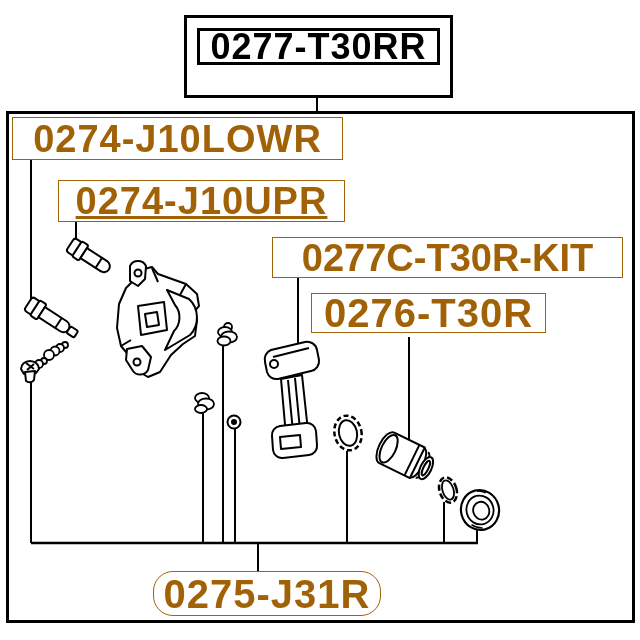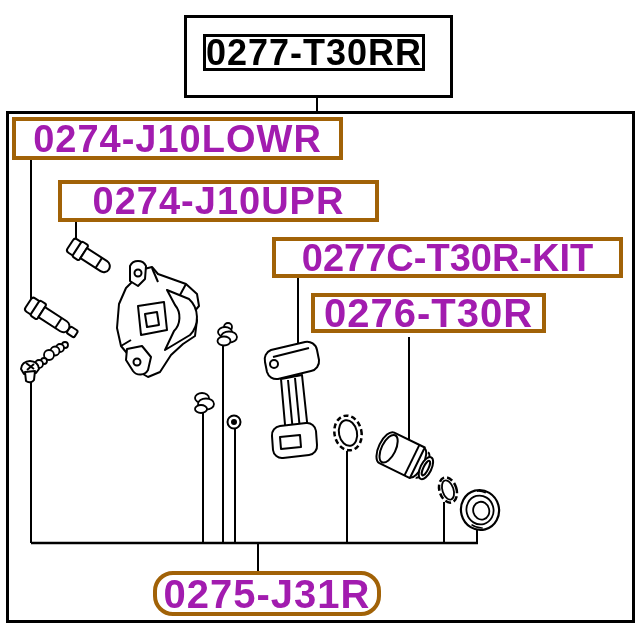--- a/index.html
+++ b/index.html
@@ -12,39 +12,40 @@
   }
   .frame{
     position:absolute;
     box-sizing:border-box;
     border:3px solid #000;
     background:transparent;
   }
   .plabel{
     position:absolute;
     box-sizing:border-box;
-    border:4px solid #a16207;
-    background:#fff;
-    color:#a21caf;
+    border:1px solid #a16207;
+    background:#fff;
+    color:#a16207;
     font-weight:bold;
     display:flex;
     align-items:center;
     justify-content:center;
     line-height:1;
     white-space:nowrap;
     letter-spacing:1px;
     z-index:5;
   }
   .pstack{
     position:absolute;
     box-sizing:border-box;
     border:3px solid #000;
     background:#fff;
-    padding:16px;
+    padding:10px;
     display:flex;
+    flex-direction:column;
     z-index:5;
   }
   .pstack .row{
     box-sizing:border-box;
     border:3px solid #000;
     background:#fff;
     color:#000;
     font-weight:bold;
     height:37px;
     display:flex;
@@ -189,21 +190,21 @@
       <path d="M490,495 a16,16 0 0 0 -8,-4" fill="none" stroke-width="1.5"></path>
     </g>
   </svg>
 
   <div class="pstack" style="left:184px;top:15px;width:269px;height:83px;">
     <div class="row">0277-T30RR</div>
   </div>
 
   <div class="plabel" style="left:12px;top:117px;width:331px;height:43px;font-size:38px;">0274-J10LOWR</div>
 
-  <div class="plabel" style="left:58px;top:180px;width:321px;height:42px;font-size:38px;">0274-J10UPR</div>
+  <div class="plabel" style="left:58px;top:180px;width:287px;height:42px;font-size:38px;text-decoration:underline;">0274-J10UPR</div>
 
   <div class="plabel" style="left:272px;top:237px;width:351px;height:41px;font-size:38px;letter-spacing:0px;">0277C-T30R-KIT</div>
 
   <div class="plabel" style="left:311px;top:293px;width:235px;height:40px;font-size:40px;">0276-T30R</div>
 
   <div class="plabel" style="left:153px;top:571px;width:228px;height:45px;font-size:40px;border-radius:20px;">0275-J31R</div>
 
 </div>
 
 </body></html>

